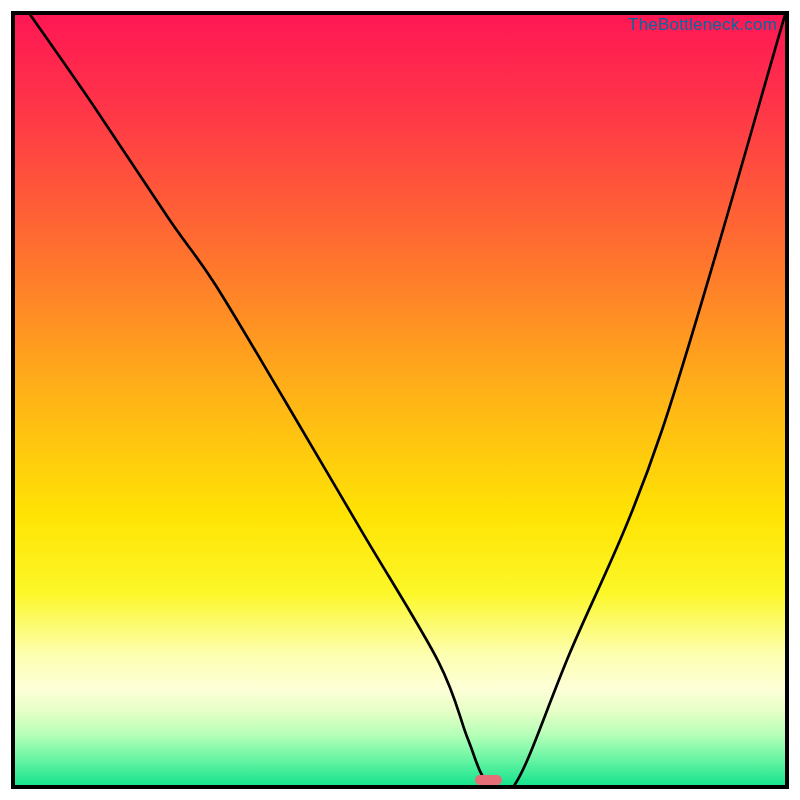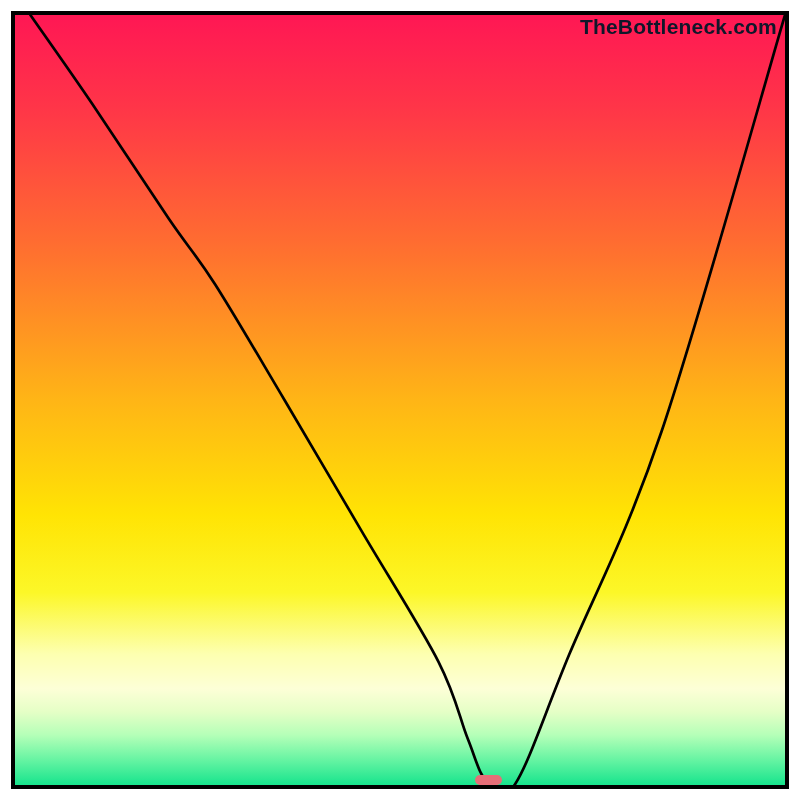--- a/index.html
+++ b/index.html
@@ -22,23 +22,23 @@
   }
   .bg {
     position: absolute;
     inset: 0; 
   }
   .watermark {
     position: absolute;
     top: 0px;
     right: 8px;
     font-family: Arial, Helvetica, sans-serif;
-    font-size: 21px;
-    font-weight: bold;
-    color: #0f172a;
+    font-size: 17px;
+    font-weight: normal;
+    color: #0369a1;
     letter-spacing: 0.2px;
     z-index: 10;
     user-select: none;
   }
   svg.curve {
     position: absolute;
     inset: 0;
     width: 100%;
     height: 100%;
     z-index: 5;

